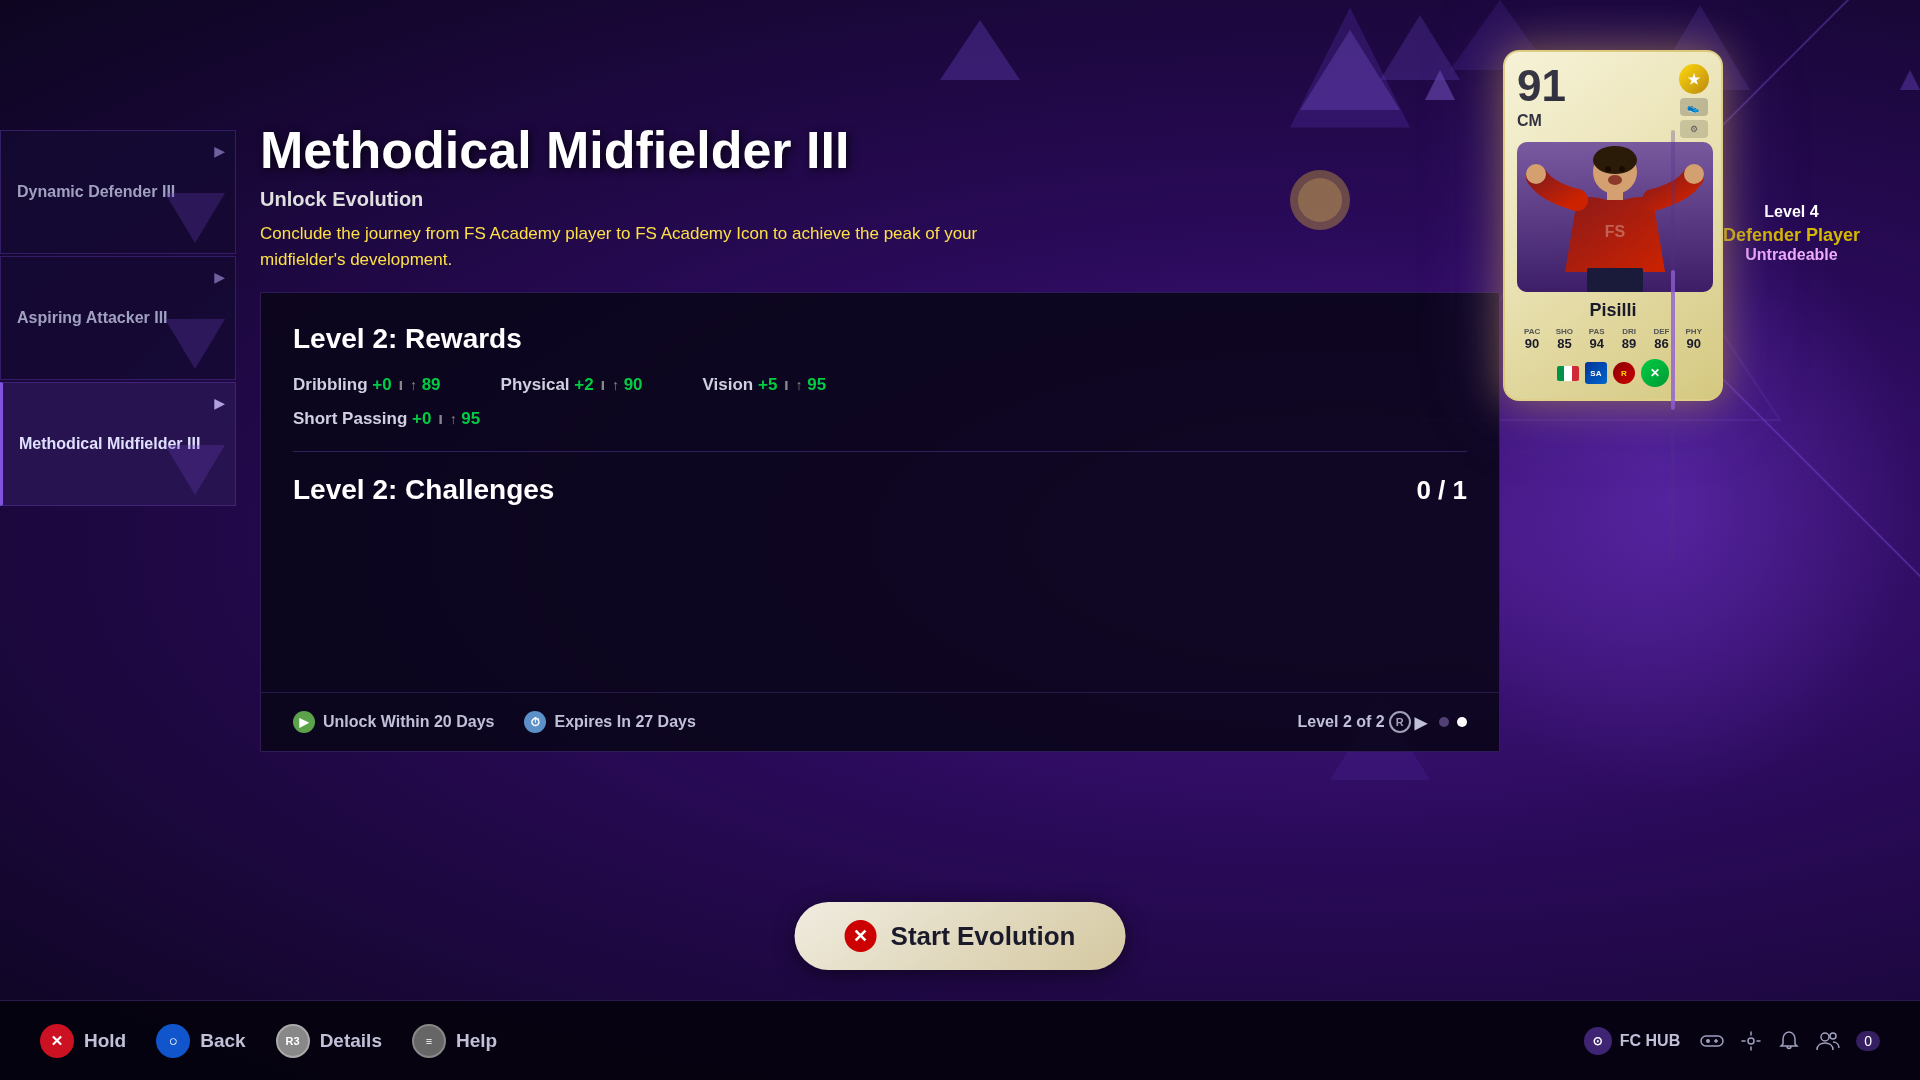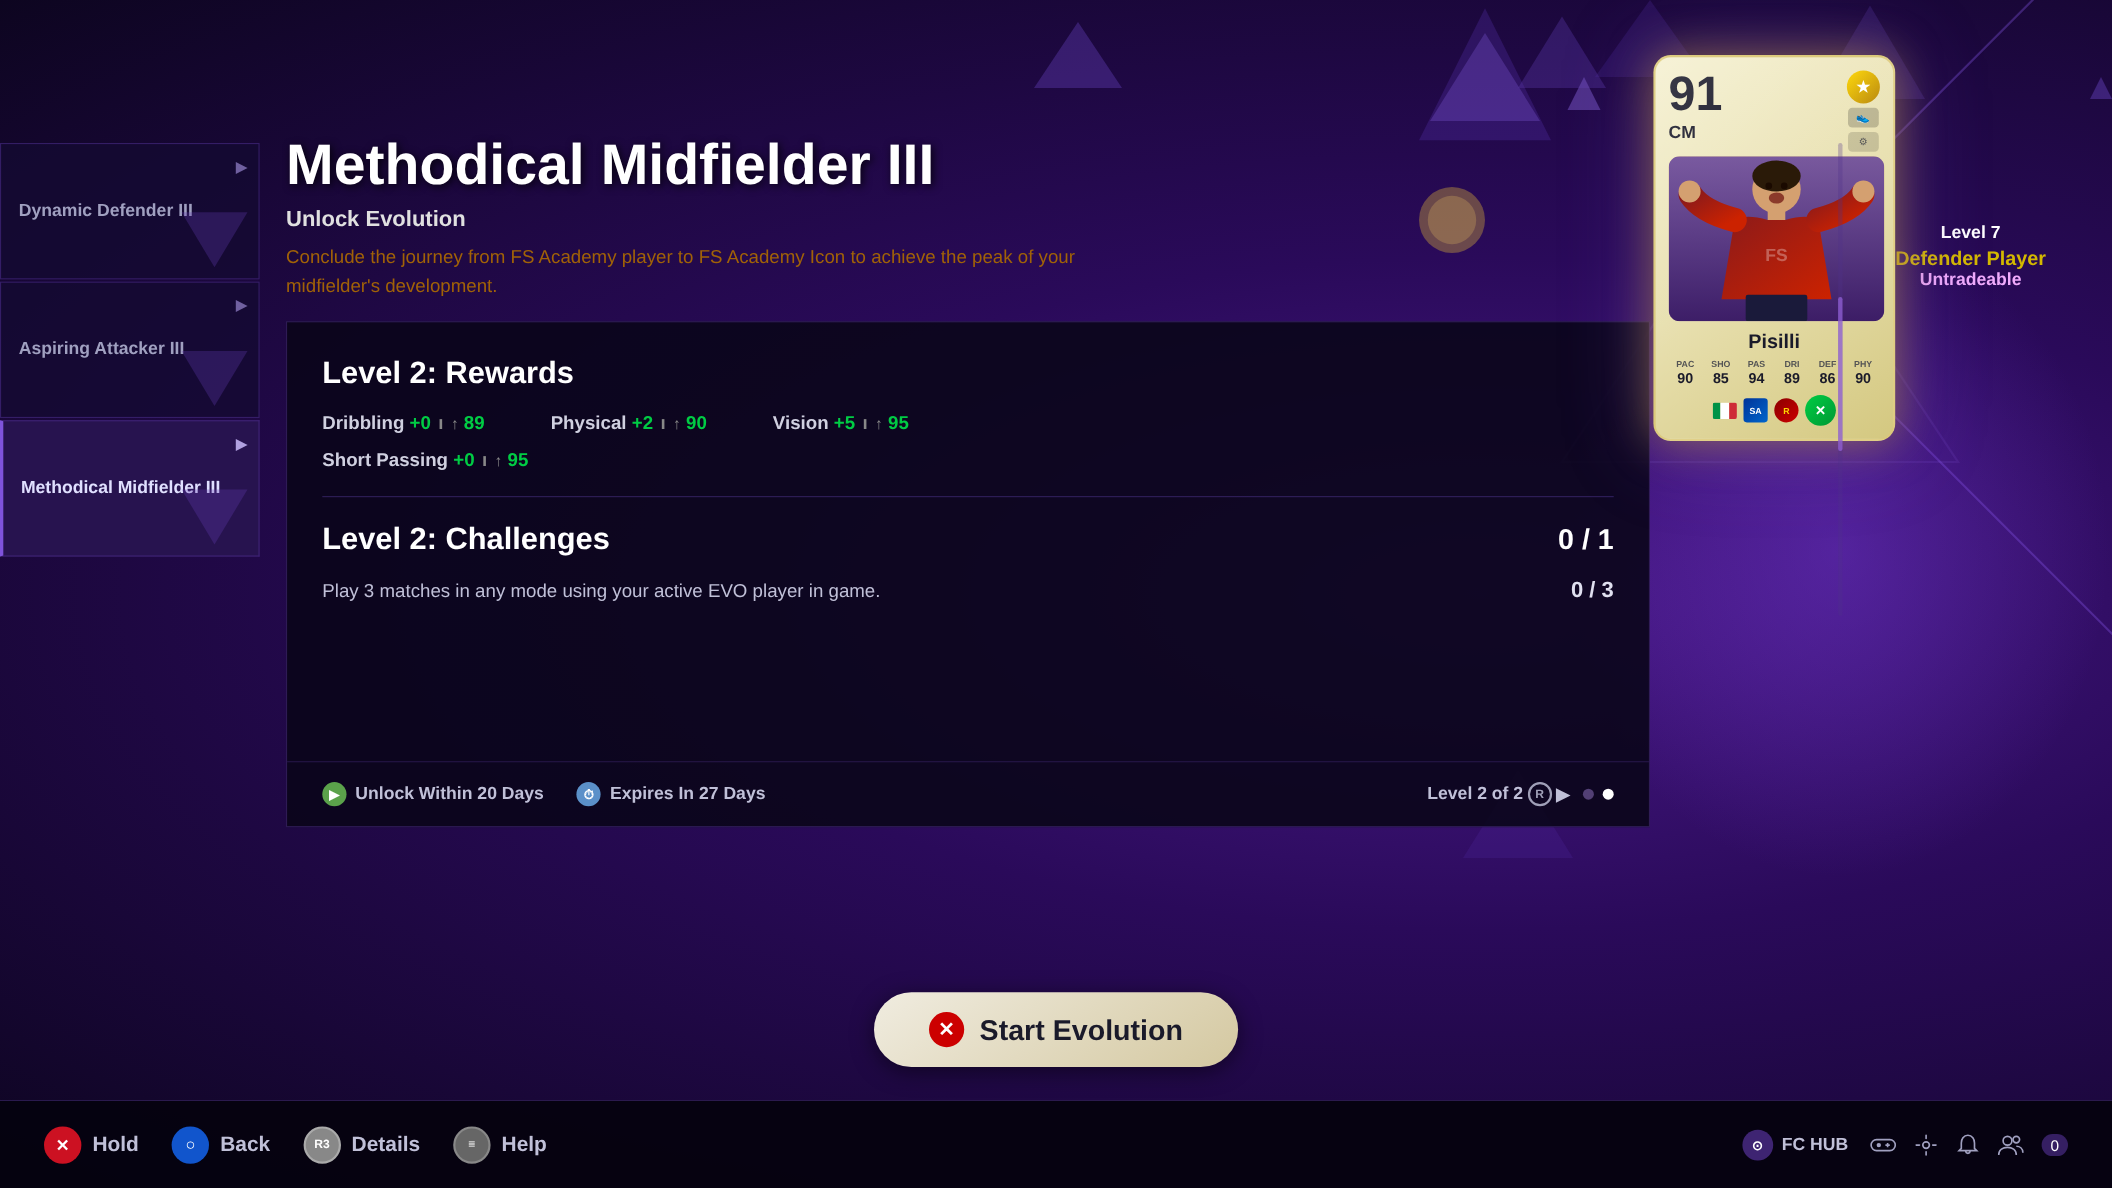--- a/index.html
+++ b/index.html
@@ -122,21 +122,21 @@
     }
 
     .unlock-label {
       color: #e0e0e0;
       font-size: 20px;
       font-weight: 700;
       margin-bottom: 10px;
     }
 
     .description-text {
-      color: #a16207;
+      color: #fde047;
       font-size: 17px;
       line-height: 1.5;
       margin-bottom: 20px;
       max-width: 800px;
     }
 
     
     .content-panel {
       background: rgba(10, 5, 25, 0.9);
       border: 1px solid rgba(80, 50, 140, 0.5);
@@ -777,24 +777,20 @@
       </div>
     </div>
 
     <div class="divider"></div>
 
     <div class="challenges-header">
       <h2 class="challenges-title">Level 2: Challenges</h2>
       <span class="challenges-progress">0 / 1</span>
     </div>
 
-    <div class="challenge-row">
-      <span class="challenge-text">Play 3 matches in any mode using your active EVO player in game.</span>
-      <span class="challenge-count">0 / 3</span>
-    </div>
 
     <div class="panel-footer">
       <div class="footer-left">
         <div class="footer-info">
           <div class="footer-icon">▶</div>
           <span>Unlock Within 20 Days</span>
         </div>
         <div class="footer-info">
           <div class="footer-icon" style="background:rgba(100,160,220,0.9);">⏱</div>
           <span>Expires In 27 Days</span>
@@ -905,21 +901,21 @@
         <div class="flag-stripe" style="background:#ffffff;"></div>
         <div class="flag-stripe" style="background:#ce2b37;"></div>
       </div>
       <div class="league-badge">SA</div>
       <div class="club-badge">R</div>
       <div class="evo-badge">✕</div>
     </div>
   </div>
 
   <div class="card-level-info">
-    <div class="level-text">Level 7</div>
+    <div class="level-text">Level 4</div>
     <div class="evolution-player-label">Defender Player</div>
     <div class="untradeable-label">Untradeable</div>
   </div>
 </div>
 
 <button class="start-evo-btn">
   <div class="btn-x-icon">✕</div>
   <span>Start Evolution</span>
 </button>
 

